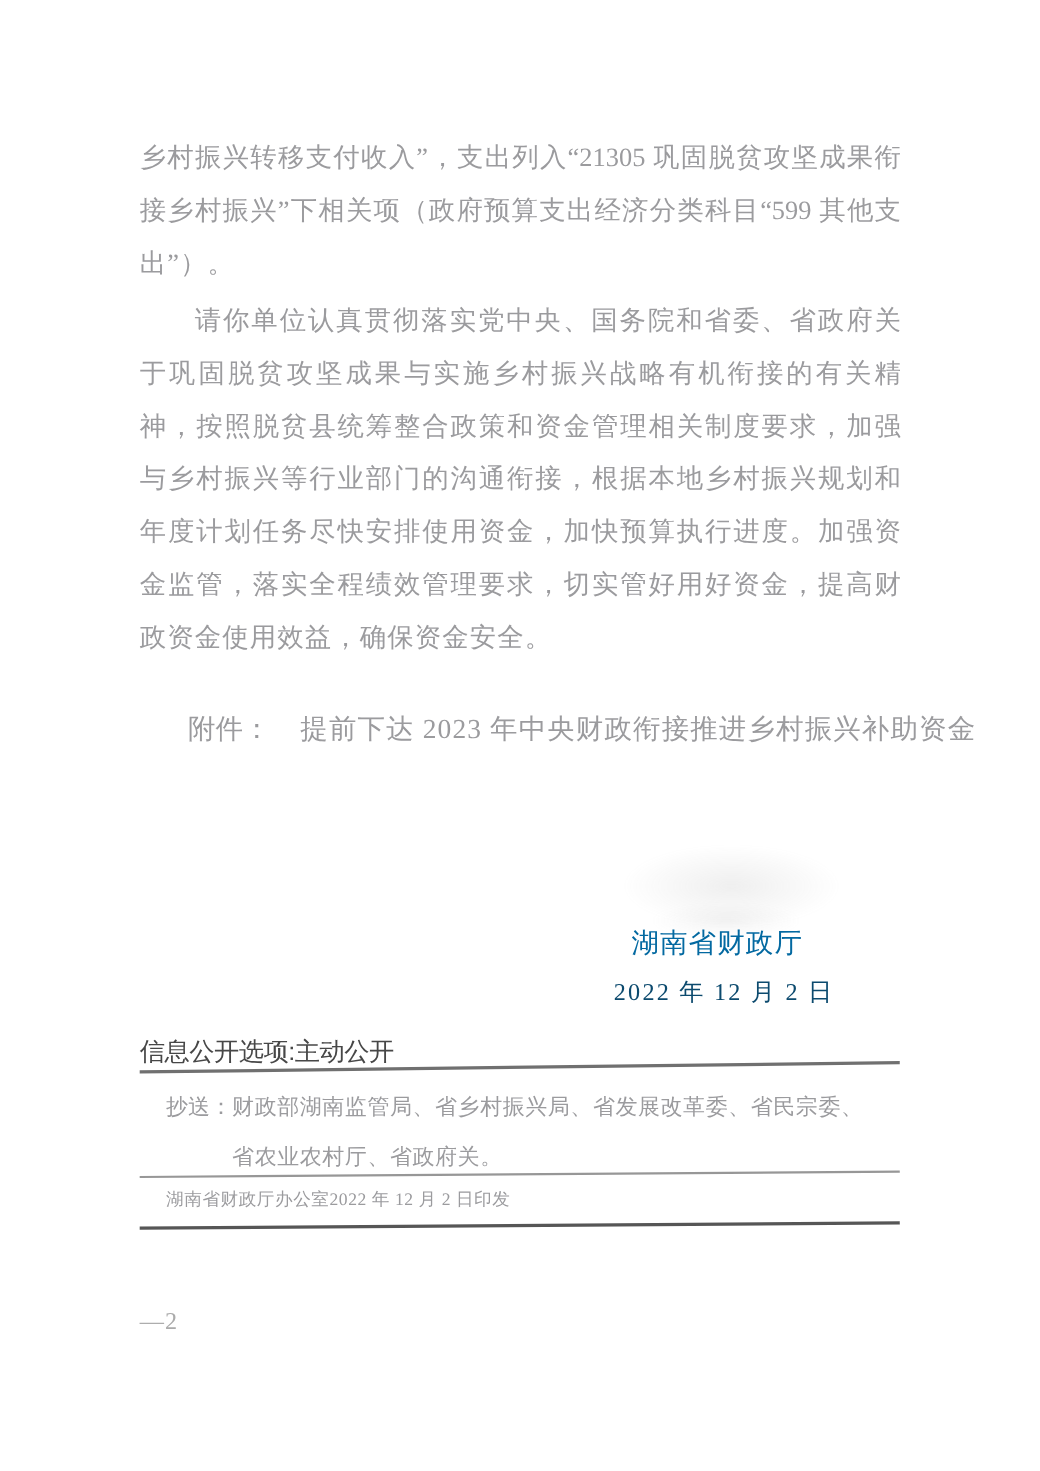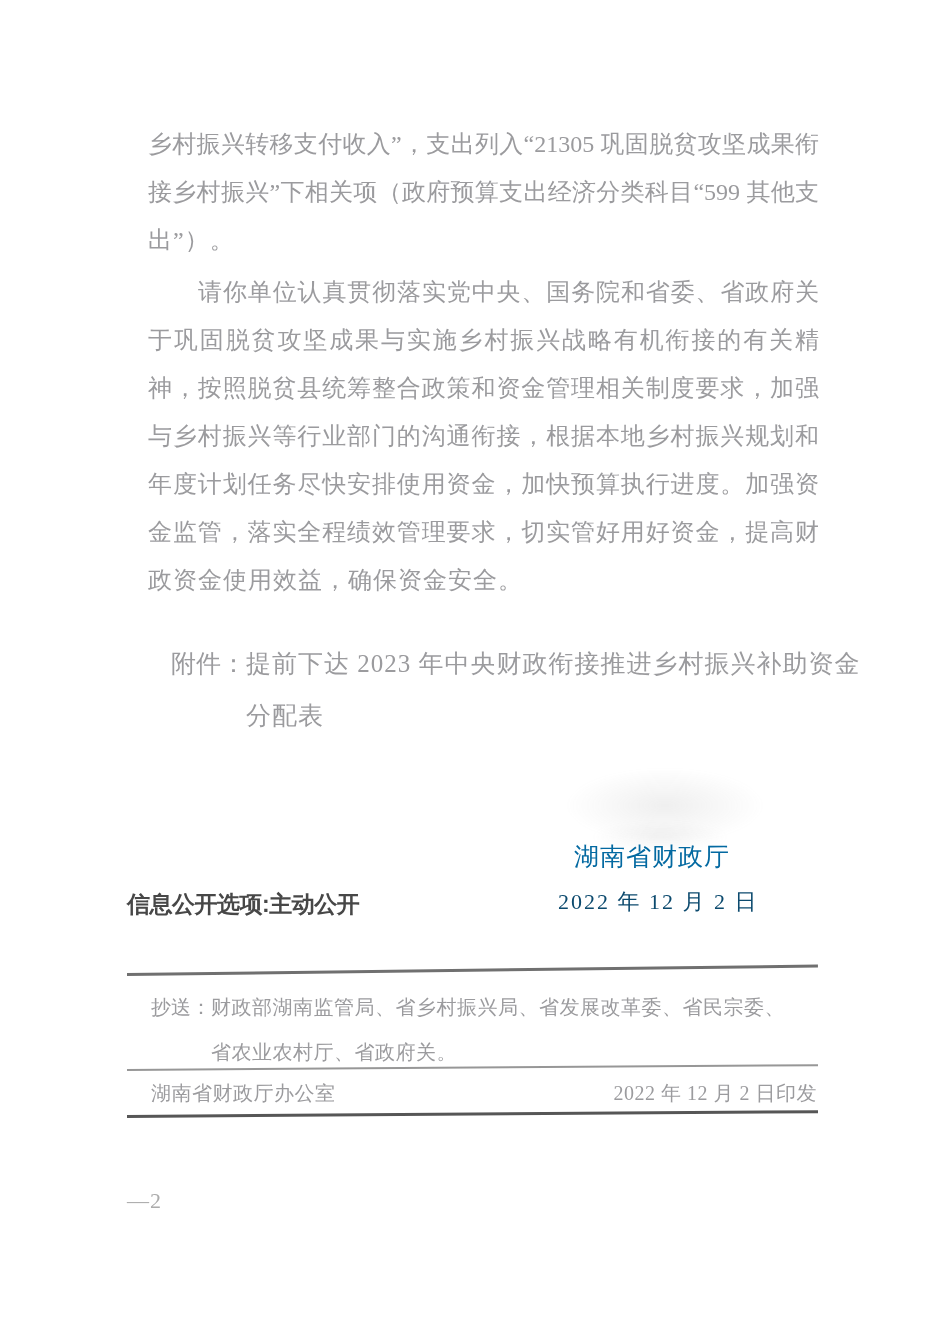--- a/index.html
+++ b/index.html
@@ -19,21 +19,20 @@
     left: 127px;
     top: 128px;
     width: 692px;
     font-size: 24px;
     color: #9b9b9e;
   }
   .body-text .line {
     height: 48px;
     line-height: 32px;
     white-space: nowrap;
-    margin-left: 21px;
   }
   .body-text .line.just {
     white-space: normal;
     text-align: justify;
     text-align-last: justify;
   }
   .body-text .line.lastline { letter-spacing: 1px; }
   .body-text .line.indent { text-indent: 50px; }
   .body-text .line.paragap { margin-top: 4px; }
 
@@ -49,20 +48,21 @@
   .attachment .att-label {
     flex: none;
     line-height: 32px;
     letter-spacing: 0px;
   }
   .attachment .att-text .line {
     height: 52px;
     line-height: 32px;
     letter-spacing: 1px;
     white-space: nowrap;
+    margin-left: 27px;
   }
 
   
   .seal-smudge {
     position: absolute;
     left: 565px;
     top: 768px;
     width: 200px;
     height: 75px;
     background: radial-gradient(ellipse at 50% 50%, rgba(140,140,140,0.14), rgba(140,140,140,0) 70%);
@@ -95,23 +95,23 @@
     font-size: 22px;
     letter-spacing: 2px;
     color: #0c4a6e;
     white-space: nowrap;
   }
 
   
   .disclosure {
     position: absolute;
     left: 127px;
-    top: 889px;
+    top: 941px;
     font-family: "Liberation Sans", sans-serif;
-    font-weight: 700;
+    font-weight: 400;
     font-size: 23px;
     letter-spacing: -0.5px;
     color: #474747;
     white-space: nowrap;
   }
   .rule {
     position: absolute;
     left: 127px;
     width: 691px;
     transform-origin: 0 50%;
@@ -135,22 +135,21 @@
     white-space: nowrap;
     letter-spacing: 0.5px;
   }
 
   .colophon {
     position: absolute;
     left: 151px;
     top: 1080px;
     width: 666px;
     display: flex;
-    justify-content: space-between;
-    font-size: 20px;
+    font-size: 16px;
     color: #9b9b9e;
     letter-spacing: 0.5px;
     white-space: nowrap;
   }
 
   .page-number {
     position: absolute;
     left: 127px;
     top: 1188px;
     font-size: 22px;
@@ -173,21 +172,20 @@
     <div class="line just">与乡村振兴等行业部门的沟通衔接，根据本地乡村振兴规划和</div>
     <div class="line just">年度计划任务尽快安排使用资金，加快预算执行进度。加强资</div>
     <div class="line just">金监管，落实全程绩效管理要求，切实管好用好资金，提高财</div>
     <div class="line lastline">政资金使用效益，确保资金安全。</div>
   </div>
 
   <div class="attachment">
     <span class="att-label">附件：</span>
     <div class="att-text">
       <div class="line">提前下达 2023 年中央财政衔接推进乡村振兴补助资金</div>
-      <div class="line">分配表</div>
     </div>
   </div>
 
   <div class="seal-smudge"></div>
   <div class="seal-smudge2"></div>
 
   <div class="sig-issuer">湖南省财政厅</div>
   <div class="sig-date">2022 年 12 月 2 日</div>
 
   <div class="disclosure">信息公开选项:主动公开</div>

